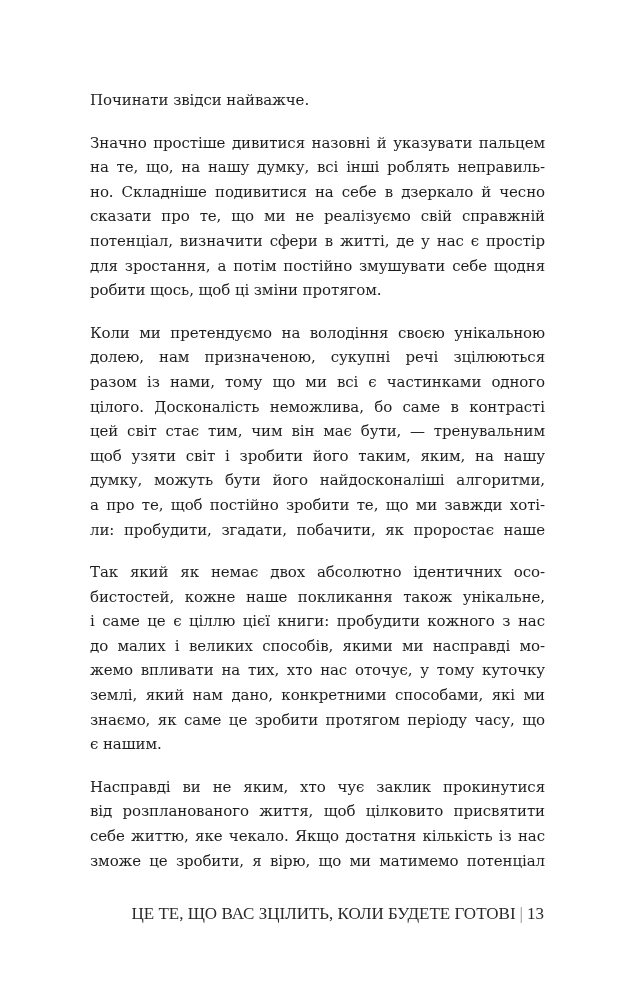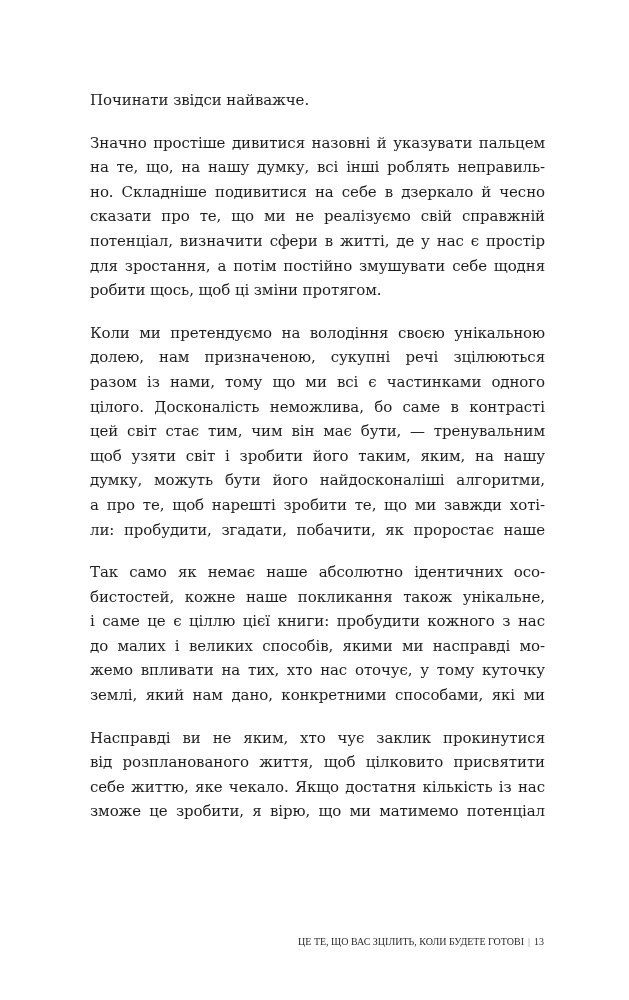--- a/index.html
+++ b/index.html
@@ -34,22 +34,22 @@
       text-align: justify;
       text-align-last: justify;
       white-space: nowrap;
     }
     .line.last {
       text-align-last: left;
     }
     .footer {
       position: absolute;
       right: 85px;
-      top: 936px;
-      font-size: 10px;
+      top: 904px;
+      font-size: 17px;
       letter-spacing: 0px;
       color: #2a2a2a;
       font-family: "Liberation Serif", "DejaVu Serif", serif;
       white-space: nowrap;
     }
     .footer .sep {
       color: #888888;
       margin: 0 4px;
     }
   </style>
@@ -72,31 +72,33 @@
   </p>
 
   <p class="para">
     <span class="line">Коли ми претендуємо на володіння своєю унікальною</span>
     <span class="line">долею, нам призначеною, сукупні речі зцілюються</span>
     <span class="line">разом із нами, тому що ми всі є частинками одного</span>
     <span class="line">цілого. Досконалість неможлива, бо саме в контрасті</span>
     <span class="line">цей світ стає тим, чим він має бути, — тренувальним</span>
     <span class="line">щоб узяти світ і зробити його таким, яким, на нашу</span>
     <span class="line">думку, можуть бути його найдосконаліші алгоритми,</span>
-    <span class="line">а про те, щоб нарешті зробити те, що ми завжди хоті-</span>
+    <span class="line">а про те, щоб постійно зробити те, що ми завжди хоті-</span>
     <span class="line">ли: пробудити, згадати, побачити, як проростає наше</span>
   </p>
 
   <p class="para">
-    <span class="line">Так само як немає наше абсолютно ідентичних осо-</span>
+    <span class="line">Так який як немає двох абсолютно ідентичних осо-</span>
     <span class="line">бистостей, кожне наше покликання також унікальне,</span>
     <span class="line">і саме це є ціллю цієї книги: пробудити кожного з нас</span>
     <span class="line">до малих і великих способів, якими ми насправді мо-</span>
     <span class="line">жемо впливати на тих, хто нас оточує, у тому куточку</span>
     <span class="line">землі, який нам дано, конкретними способами, які ми</span>
+    <span class="line">знаємо, як саме це зробити протягом періоду часу, що</span>
+    <span class="line last">є нашим.</span>
   </p>
 
   <p class="para">
     <span class="line">Насправді ви не яким, хто чує заклик прокинутися</span>
     <span class="line">від розпланованого життя, щоб цілковито присвятити</span>
     <span class="line">себе життю, яке чекало. Якщо достатня кількість із нас</span>
     <span class="line">зможе це зробити, я вірю, що ми матимемо потенціал</span>
   </p>
 </div>
 

